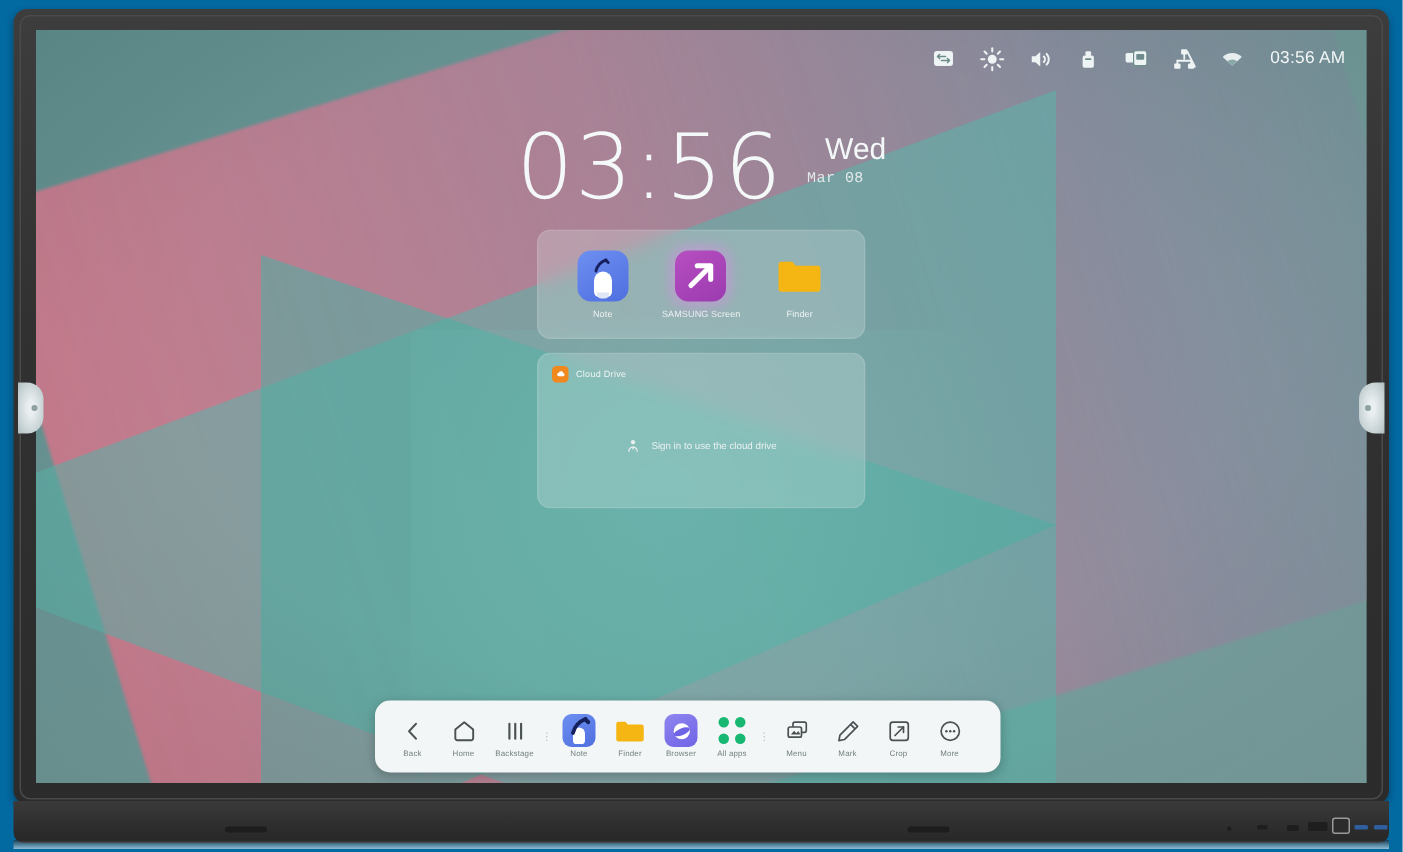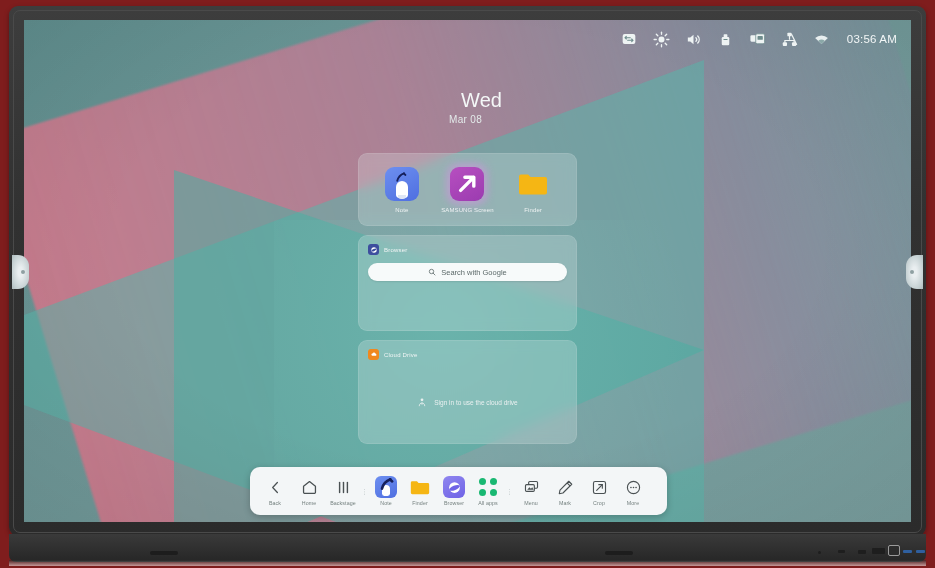--- a/index.html
+++ b/index.html
@@ -7,21 +7,21 @@
     width: 935px; height: 568px;
     background: #ffffff;
     font-family: "Liberation Sans", sans-serif;
     overflow: hidden;
   }
 
   
   #device {
     position: absolute; left: 0; top: 0;
     width: 935px; height: 568px;
-    background: #7f1d1d;
+    background: #0369a1;
   }
   .bezel {
     position: absolute;
     left: 9px; top: 6px; width: 917px; height: 530px;
     background: linear-gradient(180deg,#3d3d3d 0%,#313131 40%,#2b2b2b 100%);
     border-radius: 9px;
     box-shadow: 0 2px 5px rgba(0,0,0,.35);
   }
   .bezel-inner-edge {
     position: absolute; left: 13px; top: 10px; width: 909px; height: 523px;
@@ -150,21 +150,21 @@
     position: absolute; left: 0; right: 0; top: 62px;
     display: flex; justify-content: center; align-items: flex-start;
   }
   #clock-big {
     font-size: 60px; font-weight: 300; color: #f4f8f8;
     letter-spacing: 1px; line-height: 1;
     font-family: "DejaVu Sans", sans-serif;
   }
   #clock-side { margin-left: 16px; margin-top: 7px; }
   #clock-day { font-size: 20px; color: #f4f8f8; font-weight: 400; line-height: 1.1; margin-left: 12px; }
-  #clock-date { font-size: 10px; color: #e3eaea; margin-top: 3px; letter-spacing:.3px; }
+  #clock-date { font-size: 10px; color: #e3eaea; margin-top: 3px; letter-spacing:.3px;font-family:Liberation Mono, monospace; }
 
   
   #widgets {
     position: absolute; left: 334px; top: 133px; width: 219px;
     display: flex; flex-direction: column; gap: 9px;
   }
   .widget {
     background: rgba(226,236,236,.26);
     border-radius: 9px;
     backdrop-filter: blur(6px);
@@ -325,20 +325,21 @@
         <svg width="17" height="17" viewBox="0 0 24 24" fill="none">
           <path d="M12 18.2l-9-8.4a13 13 0 0118 0z" fill="#eef3f3" opacity=".95"></path>
           <path d="M12 18.2l-4.6-4.3a7 7 0 019.2 0z" fill="#8aa8a8"></path>
         </svg>
       </div>
 
       <div id="clock-text">03:56 AM</div>
     </div>
 
     <div id="clockblock">
+      <div id="clock-big">03:56</div>
       <div id="clock-side">
         <div id="clock-day">Wed</div>
         <div id="clock-date">Mar 08</div>
       </div>
     </div>
 
     <div id="widgets">
 
       <div class="widget" id="widget-shortcuts">
 
@@ -366,38 +367,20 @@
         <div class="shortcut">
           <div class="sc-icon ic-finder">
             <svg width="34" height="34" viewBox="0 0 34 34" fill="none">
               <path d="M3 9.5a2 2 0 012-2h7.2l2.3 2.6H29a2 2 0 012 2v13.4a2 2 0 01-2 2H5a2 2 0 01-2-2z" fill="#f5b614"></path>
             </svg>
           </div>
           <div class="sc-label">Finder</div>
         </div>
       </div>
 
-      <div class="widget" id="widget-browser">
-        <div class="wg-head">
-          <div class="wg-head-icon" style="background:#3d4e9e;">
-            <svg width="8" height="8" viewBox="0 0 24 24">
-                <circle cx="12" cy="12" r="8" fill="#ffffff"></circle>
-                <ellipse cx="12" cy="12" rx="8" ry="3.4" fill="#3d4e9e" transform="rotate(-25 12 12)"></ellipse>
-              </svg>
-          </div>
-          <div class="wg-head-title">Browser</div>
-        </div>
-        <div id="search-pill">
-          <svg width="8" height="8" viewBox="0 0 24 24" fill="none">
-            <circle cx="10.5" cy="10.5" r="6.6" stroke="#5d6a6a" stroke-width="2.4"></circle>
-            <path d="M15.4 15.4L21 21" stroke="#5d6a6a" stroke-width="2.4" stroke-linecap="round"></path>
-          </svg>
-          <div class="sp-text">Search with Google</div>
-        </div>
-      </div>
 
       <div class="widget" id="widget-cloud">
         <div class="wg-head">
           <div class="wg-head-icon" style="background:#f0881e;">
             <svg width="8" height="8" viewBox="0 0 24 24">
                 <path d="M7 14.5a3.6 3.6 0 01.5-7.1 5 5 0 019.4 1.2 3 3 0 01-.4 5.9z" fill="#ffffff"></path>
               </svg>
           </div>
           <div class="wg-head-title">Cloud Drive</div>
         </div>

